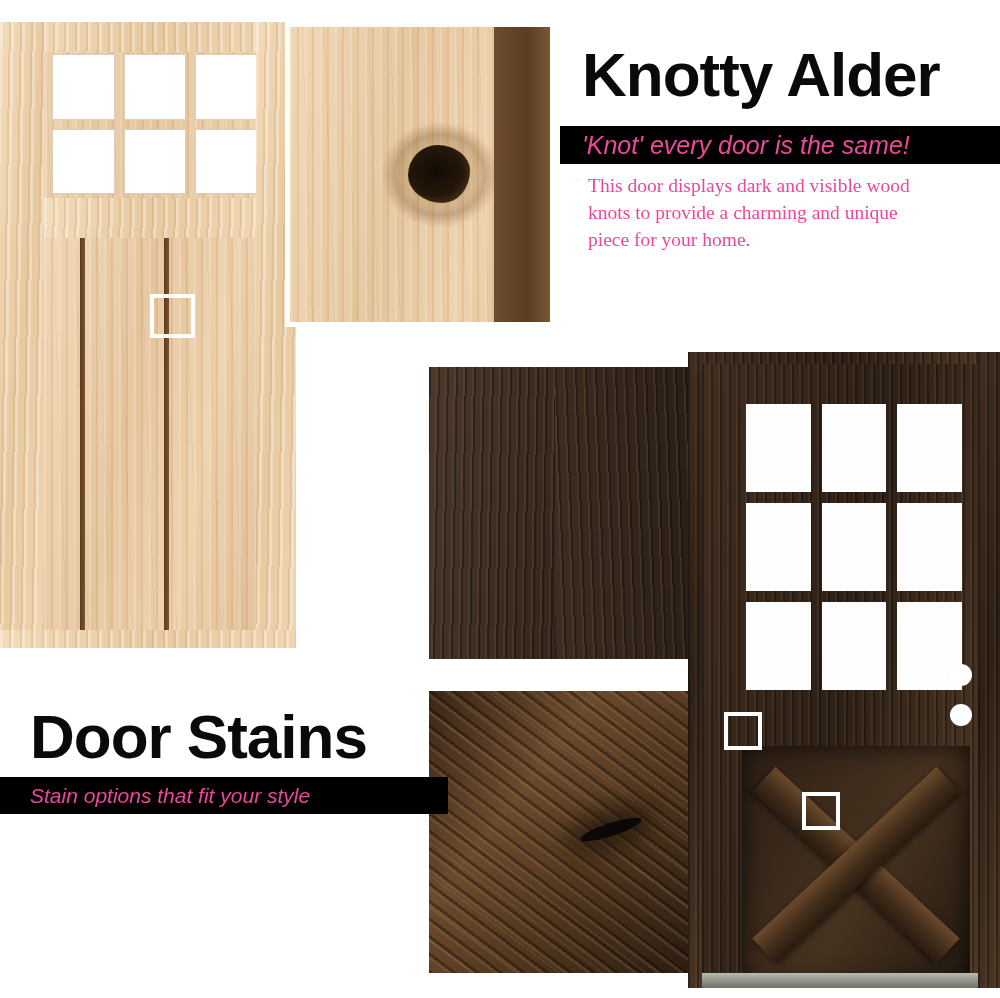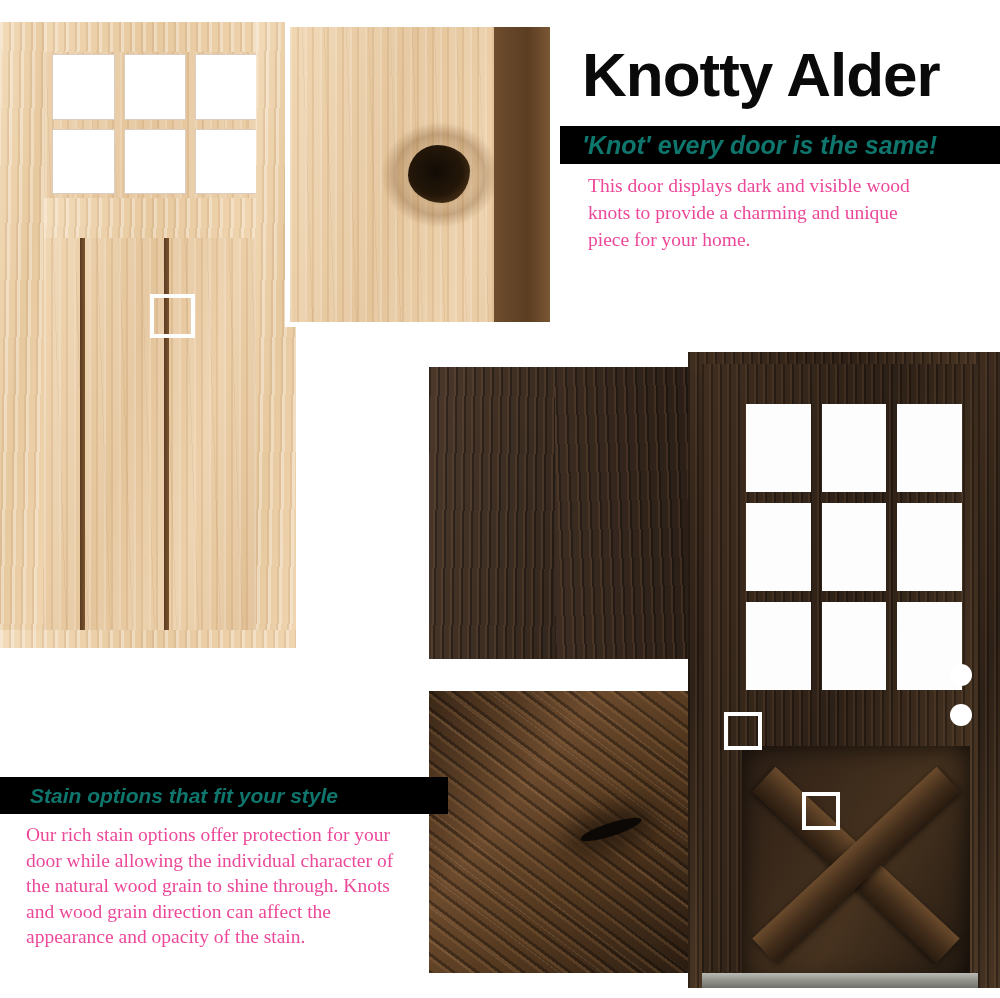--- a/index.html
+++ b/index.html
@@ -129,21 +129,21 @@
     background:linear-gradient(180deg,#b9bbb4,#8e9088 55%,#6f716a);}
 
   
   .callout{position:absolute;border:4px solid #ffffff;box-sizing:border-box;
     background:transparent;}
 
   
   .headline{position:absolute;font-weight:bold;color:#0a0a0a;
     letter-spacing:-1px;line-height:1;white-space:nowrap;}
   .banner{position:absolute;background:#000000;display:flex;align-items:center;}
-  .banner span{color:#0f766e;font-style:italic;font-weight:bold;
+  .banner span{color:#ec4899;font-style:italic;font-weight:normal;
     white-space:nowrap;}
   .bodycopy{position:absolute;font-family:"Liberation Serif",serif;
     color:#ec4899;}
 
   #headline-knotty{left:582px;top:44px;font-size:62px;}
   #banner-knotty{left:560px;top:126px;width:440px;height:38px;padding-left:22px;}
   #banner-knotty span{font-size:25px;}
   #copy-knotty{left:588px;top:172px;width:340px;font-size:19.5px;line-height:27px;}
 
   #headline-stains{left:30px;top:706px;font-size:62px;}
@@ -233,20 +233,20 @@
   </div>
 
   <div class="headline" id="headline-knotty">Knotty Alder</div>
 
   <div class="banner" id="banner-knotty">
     <span>'Knot' every door is the same!</span>
   </div>
 
   <div class="bodycopy" id="copy-knotty">This door displays dark and visible wood knots to provide a charming and unique piece for your home.</div>
 
+  <div class="headline" id="headline-stains">Door Stains</div>
 
   <div class="banner" id="banner-stains">
     <span>Stain options that fit your style</span>
   </div>
 
-  <div class="bodycopy" id="copy-stains">Our rich stain options offer protection for your door while allowing the individual character of the natural wood grain to shine through. Knots and wood grain direction can affect the appearance and opacity of the stain.</div>
 
 </div>
 
 </body></html>

